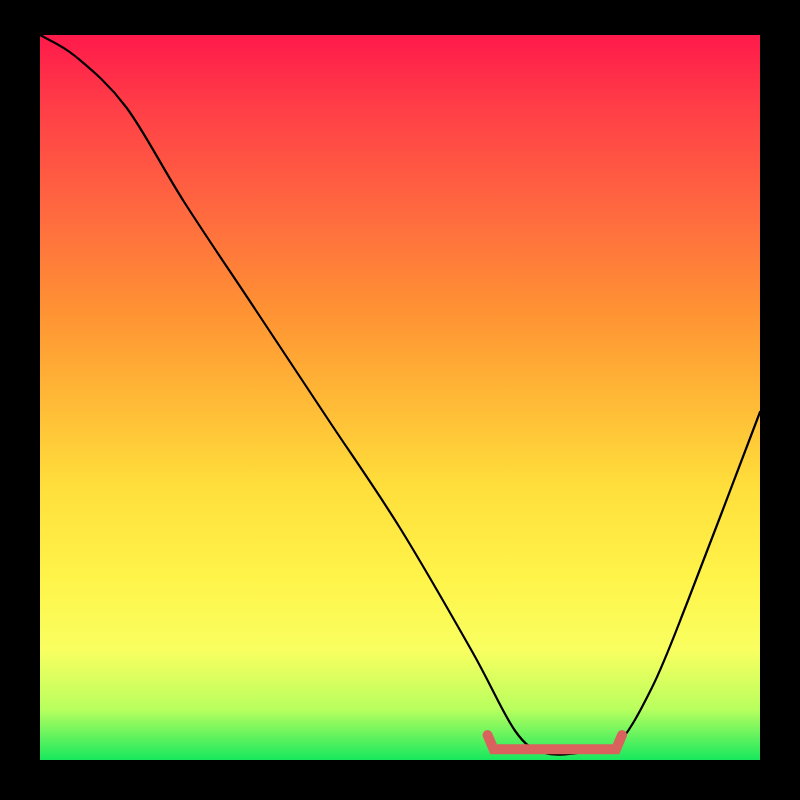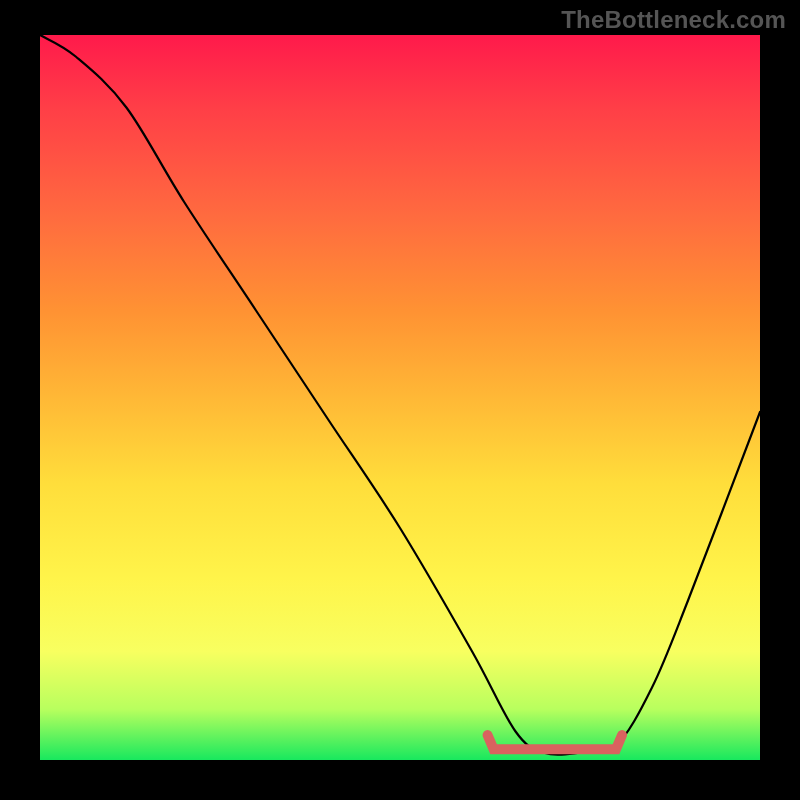--- a/index.html
+++ b/index.html
@@ -65,21 +65,20 @@
     stroke: #d9625f;
     stroke-width: 10;
     stroke-linecap: round;
   }
 </style>
 </head>
 <body>
 
 <div class="frame">
 
-  <div class="watermark">TheBottleneck.com</div>
 
   <div class="plot-area">
     <svg class="overlay" viewBox="0 0 720 725" preserveAspectRatio="none">
       <path id="curve-path" class="curve-main" d="M 0 0 C 6 3.625, 21.6 9.666666666666666, 36 21.75 C 50.4 33.833333333333336, 68.39999999999999 48.33333333333333, 86.39999999999999 72.5 C 104.39999999999999 96.66666666666667, 122.39999999999999 132.91666666666666, 144 166.75 C 165.6 200.58333333333334, 192 239.25, 216 275.5 C 240 311.75, 264 348, 288 384.25 C 312 420.5, 336 454.3333333333333, 360 493 C 384 531.6666666666666, 412.8 582.4166666666666, 432 616.25 C 451.2 650.0833333333334, 463.20000000000005 679.0833333333334, 475.20000000000005 696 C 487.20000000000005 712.9166666666666, 493.19999999999993 714.125, 503.99999999999994 717.75 C 514.8 721.375, 528 718.9583333333334, 540 717.75 C 552 716.5416666666666, 564 721.375, 576 710.5 C 588 699.625, 600 676.6666666666666, 612 652.5 C 624 628.3333333333334, 630 611.4166666666666, 648 565.5 C 666 519.5833333333334, 708 408.4166666666667, 720 377"></path>
       <path id="valley-path" class="valley-mark" d="M 447.6 700.125 L 453.6 714.125 L 576 714.125 L 582 700.125"></path>
     </svg>
   </div>
 
 </div>
 

